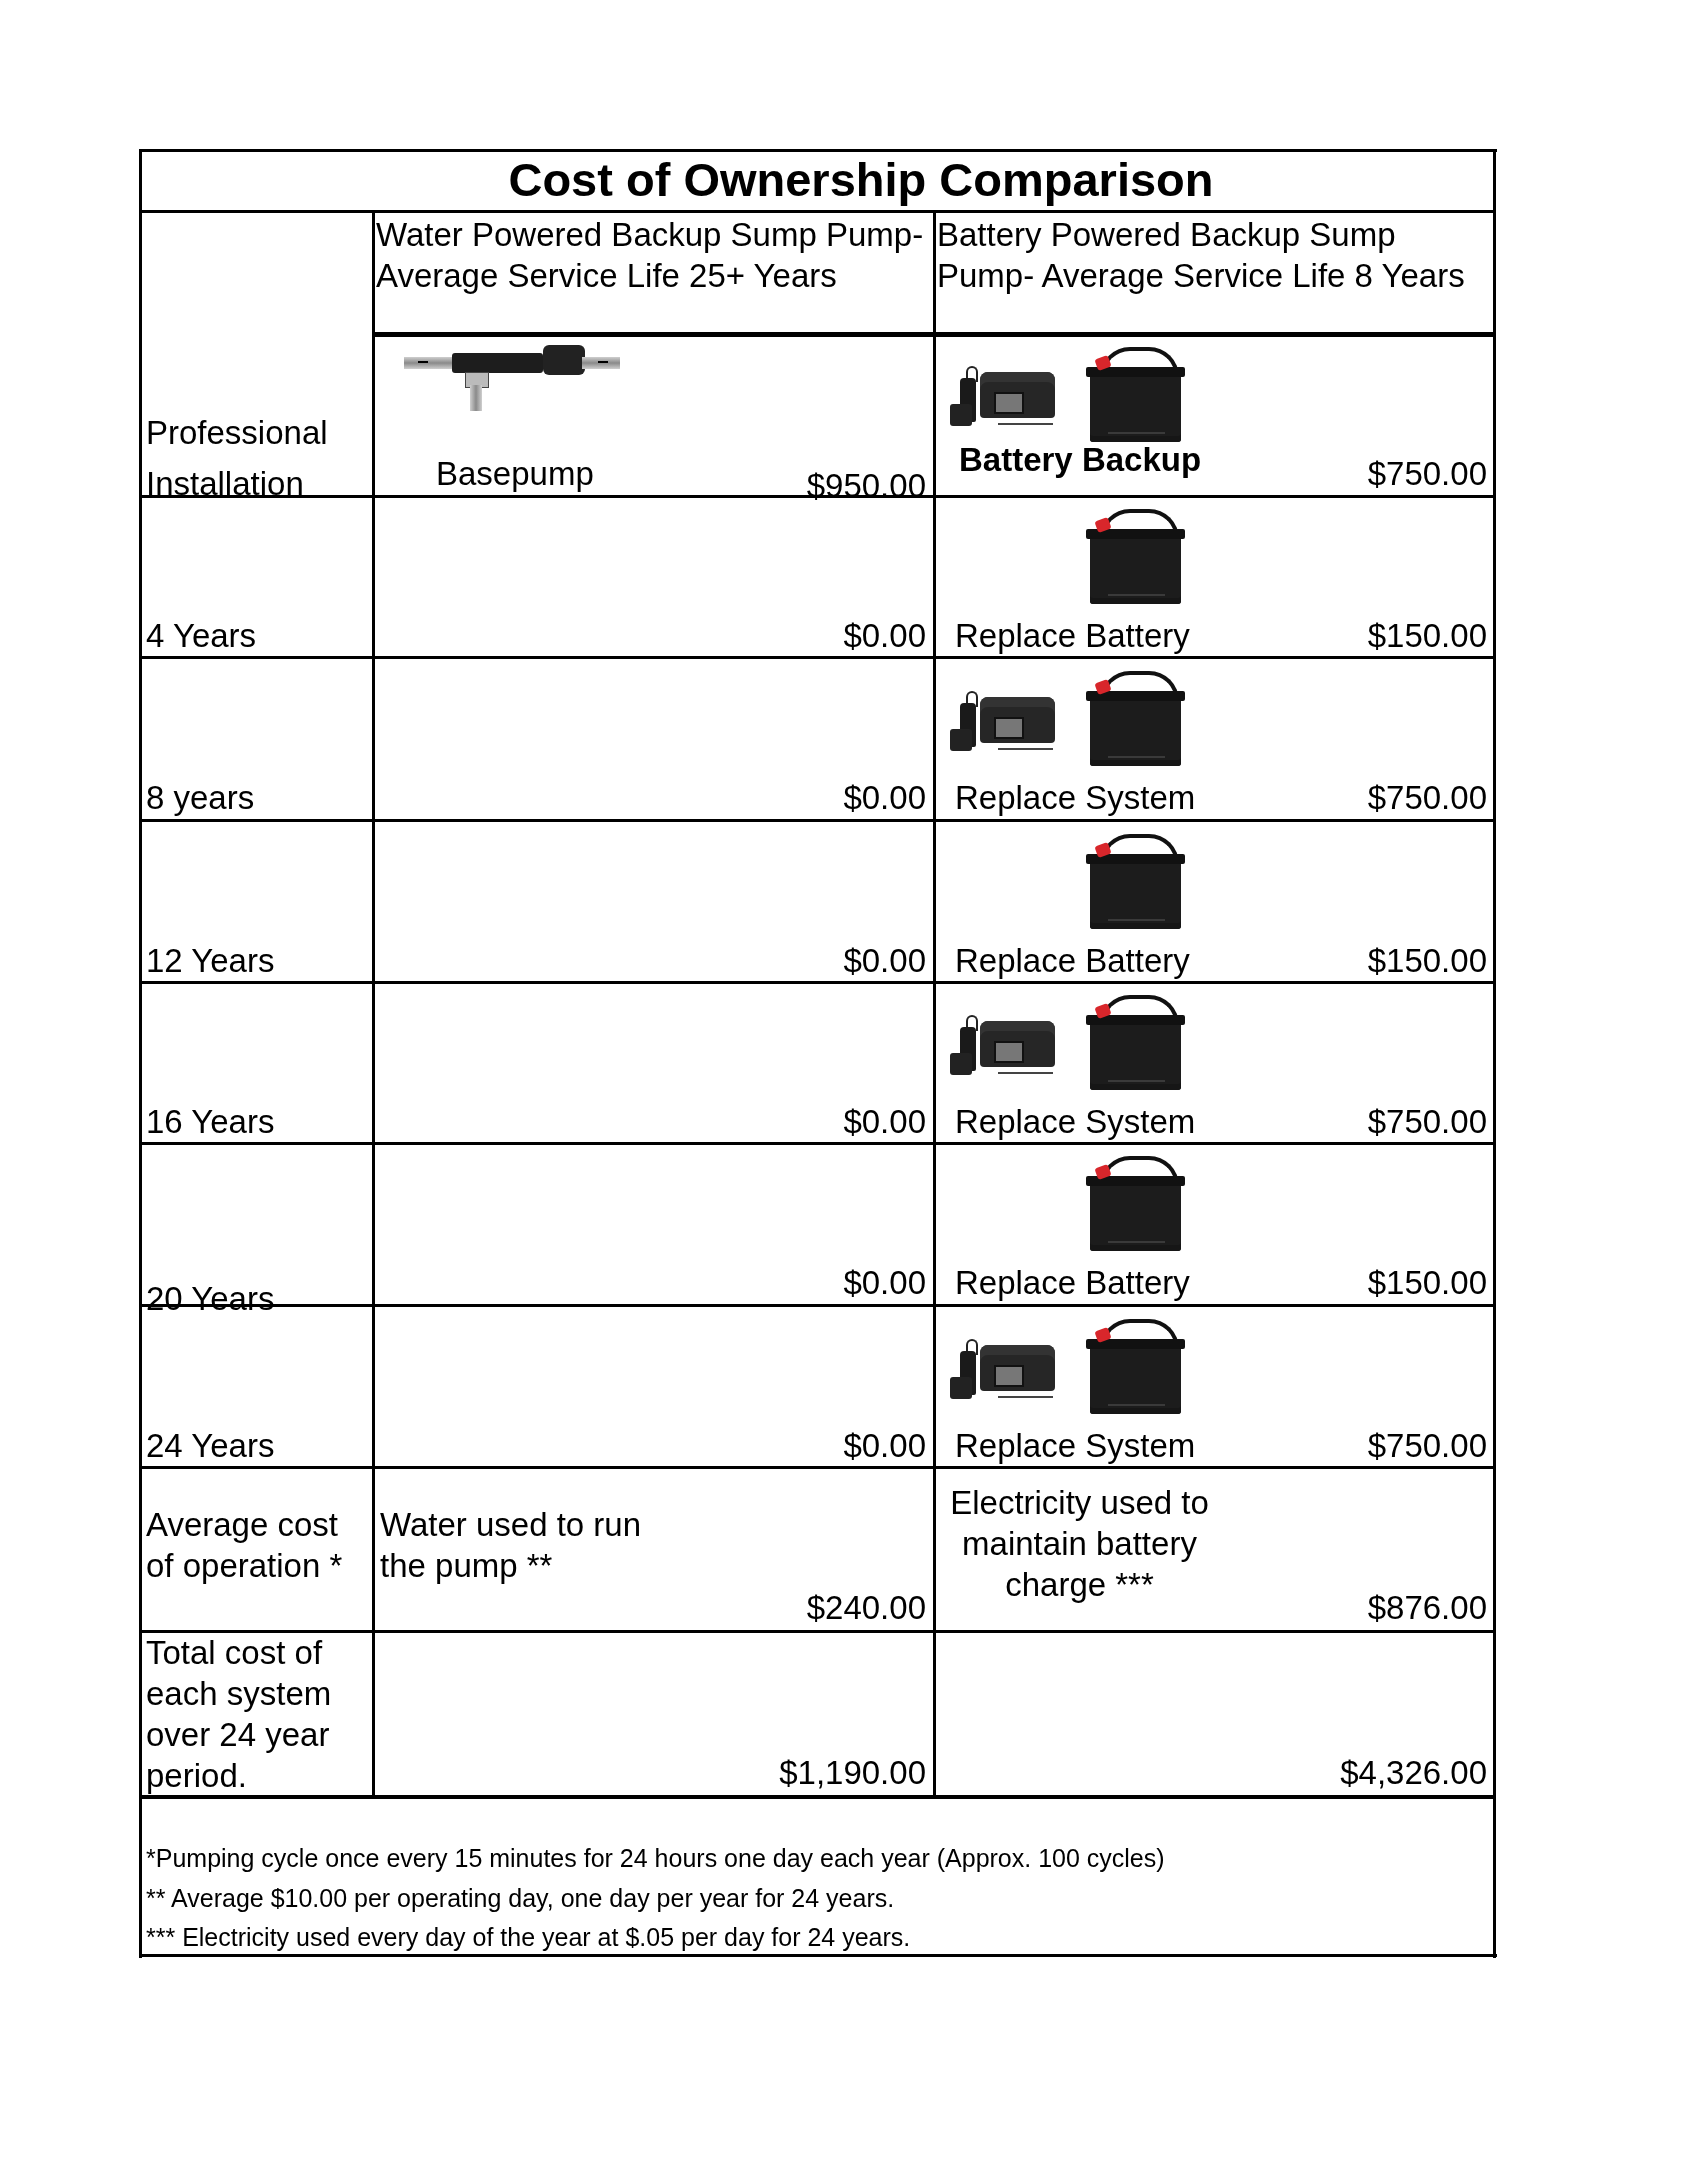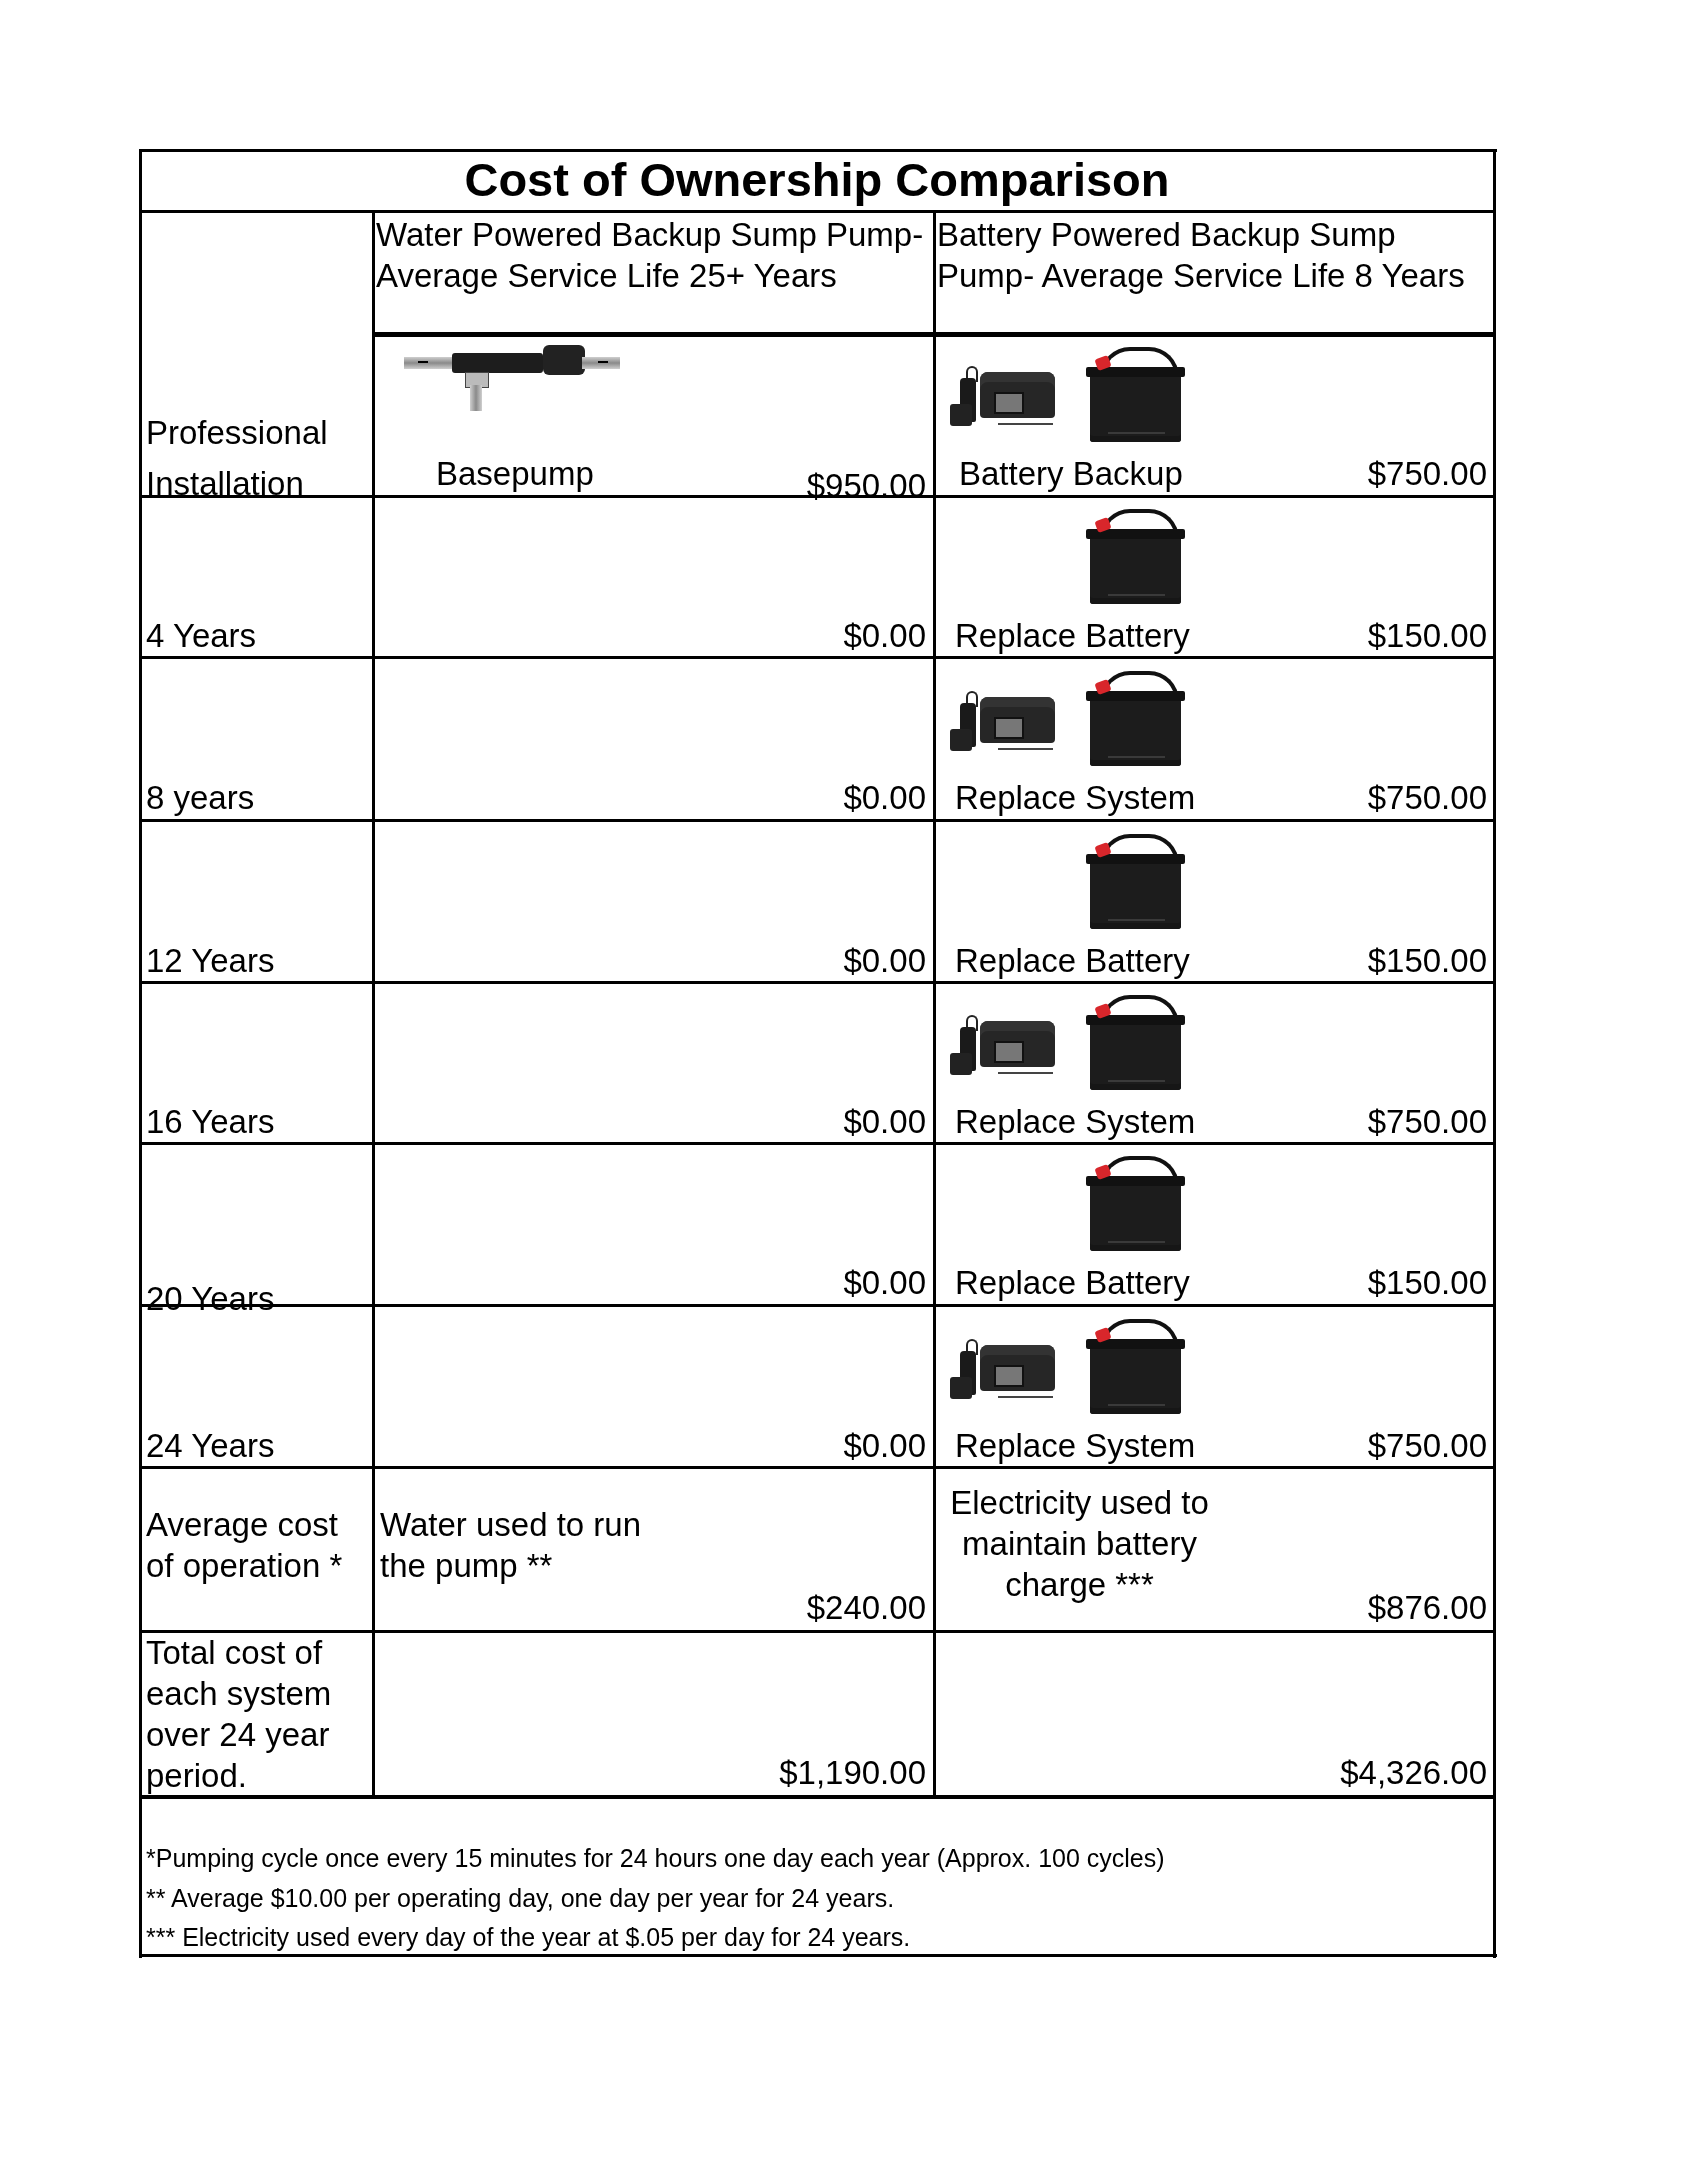--- a/index.html
+++ b/index.html
@@ -1,21 +1,21 @@
 <!DOCTYPE html>
 <html><head>
 <meta charset="utf-8">
 <style>
   html, body { margin:0; padding:0; background:#ffffff; }
   body { width:1683px; height:2178px; position:relative; overflow:hidden;
          font-family:"Liberation Sans", sans-serif; color:#000; }
   .hline { position:absolute; background:#000; height:3px; }
   .vline { position:absolute; background:#000; width:3px; }
   .title { position:absolute; left:140px; width:1354px; top:149px; height:61px;
-           text-align:center; font-weight:bold; font-size:47px; line-height:61px; }
+           text-align:center; font-weight:bold; font-size:47px; line-height:61px;padding-left:44px; }
   .hdr { position:absolute; top:214px; text-align:left; font-size:33px; line-height:41px; }
   .t { position:absolute; font-size:33px; line-height:40px; white-space:nowrap; }
   .r { text-align:right; }
   .foot { position:absolute; left:146px; font-size:25px; line-height:25px; white-space:nowrap; }
   
   .battery { position:absolute; width:99px; height:97px; }
   .battery .body { position:absolute; left:4px; top:22px; width:91px; height:73px;
                    background:#1c1c1c; border-radius:3px;
                    box-shadow: inset 0 4px 0 #2a2a2a, inset 0 -6px 0 #161616; }
   .battery .lid { position:absolute; left:0; top:20px; width:99px; height:10px; background:#111; border-radius:2px; }
@@ -100,21 +100,21 @@
         <div class="panel"></div>
         <div class="wire"></div>
     </div>
     <div class="battery" style="left:1086px;top:347px;">
       <div class="handle"></div>
         <div class="body"></div>
         <div class="lid"></div>
         <div class="term" style="background: rgb(216, 38, 43);"></div>
         <div class="strip"></div>
     </div>
-    <div class="t" style="left:959px;top:454px;">Battery Backup</div>
+    <div class="t" style="left:959px;top:440px;font-weight:bold;">Battery Backup</div>
     <div class="t r" style="left:1188px;width:299px;top:454px;">$750.00</div>
   </div>
 
   <div>
     <div class="t" style="left:146px;top:616px;">4 Years</div>
     <div class="t r" style="left:594px;width:332px;top:616px;">$0.00</div>
     <div class="battery" style="left:1086px;top:509px;">
       <div class="handle"></div>
         <div class="body"></div>
         <div class="lid"></div>

